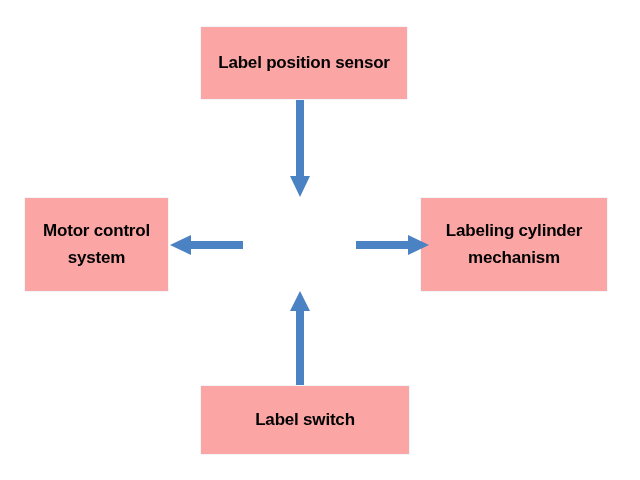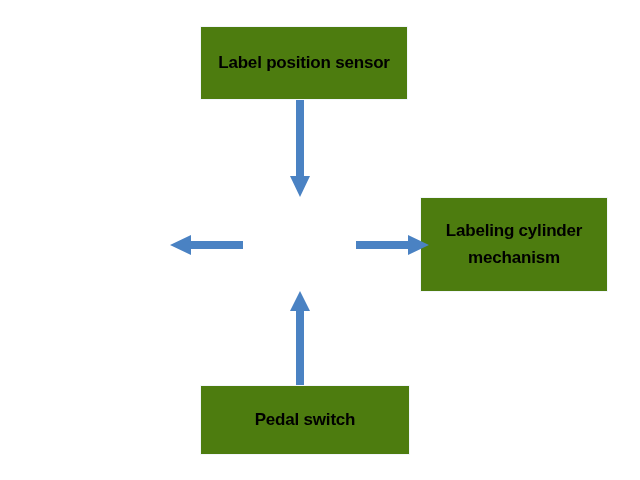--- a/index.html
+++ b/index.html
@@ -10,21 +10,21 @@
   #canvas {
     position: relative;
     width: 640px;
     height: 480px;
     background: #ffffff;
     overflow: hidden;
     font-family: "Liberation Sans", sans-serif;
   }
   .node {
     position: absolute;
-    background: #4d7c0f;
+    background: #fca5a5;
     border: 1px solid #f2f6fb;
     box-sizing: border-box;
     display: flex;
     align-items: center;
     justify-content: center;
     text-align: center;
     color: #000000;
     font-weight: bold;
     font-size: 17px;
     line-height: 1.55;
@@ -57,29 +57,33 @@
 </style>
 </head>
 <body>
 
 <div id="canvas">
 
   <div class="node" id="node-label-sensor">
     <span class="node-label">Label position sensor</span>
   </div>
 
+  <div class="node" id="node-motor">
+    <span class="node-label">Motor control
+system</span>
+  </div>
 
 
   <div class="node" id="node-cylinder">
     <span class="node-label">Labeling cylinder
 mechanism</span>
   </div>
 
   <div class="node" id="node-pedal">
-    <span class="node-label">Pedal switch</span>
+    <span class="node-label">Label switch</span>
   </div>
 
   <div class="arrow" id="arrow-sensor-plc">
     <svg width="24" height="99" viewBox="0 0 24 99" xmlns="http://www.w3.org/2000/svg">
       <polygon points="8,0 16,0 16,76 22,76 12,97 2,76 8,76" fill="#4A82C3"></polygon>
     </svg>
   </div>
 
   <div class="arrow" id="arrow-plc-motor">
     <svg width="74" height="26" viewBox="0 0 74 26" xmlns="http://www.w3.org/2000/svg">

